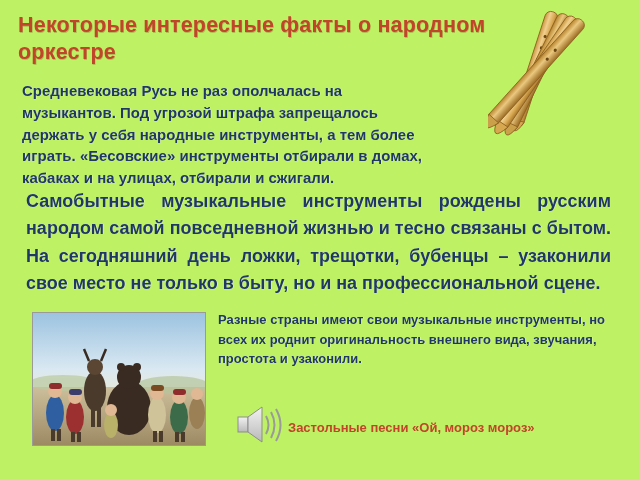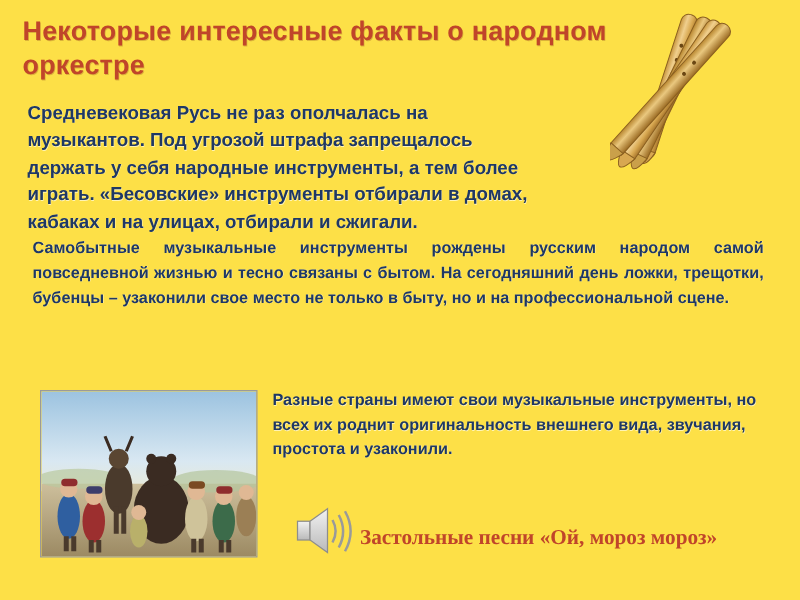--- a/index.html
+++ b/index.html
@@ -11,21 +11,21 @@
     height: 480px;
     background: #ffffff;
     font-family: "Liberation Sans", sans-serif;
     overflow: hidden;
     position: relative;
   }
   .slide {
     position: relative;
     width: 640px;
     height: 480px;
-    background: #fde047;
+    background: #bef264;
   }
 
   
   .title {
     position: absolute;
     left: 18px;
     top: 12px;
     width: 470px;
     font-size: 21.5px;
     font-weight: bold;
@@ -47,41 +47,40 @@
     top: 80px;
     width: 418px;
     font-size: 15px;
     line-height: 1.45;
     color: #1F3864;
   }
   .para2 {
     left: 26px;
     top: 188px;
     width: 585px;
-    font-size: 13px;
+    font-size: 18px;
     line-height: 1.52;
     text-align: justify;
     color: #1F3864;
   }
   .para3 {
     left: 218px;
     top: 310px;
     width: 400px;
     font-size: 13px;
     line-height: 1.5;
     color: #1F3864;
   }
   .caption {
     position: absolute;
     left: 288px;
     top: 420px;
-    font-size: 17px;
+    font-size: 13px;
     font-weight: bold;
     color: #C0452A;
-    font-family: Liberation Serif, serif;
   }
 
   
   .flutes {
     position: absolute;
     right: 2px;
     top: 0px;
     width: 150px;
     height: 185px;
   }

